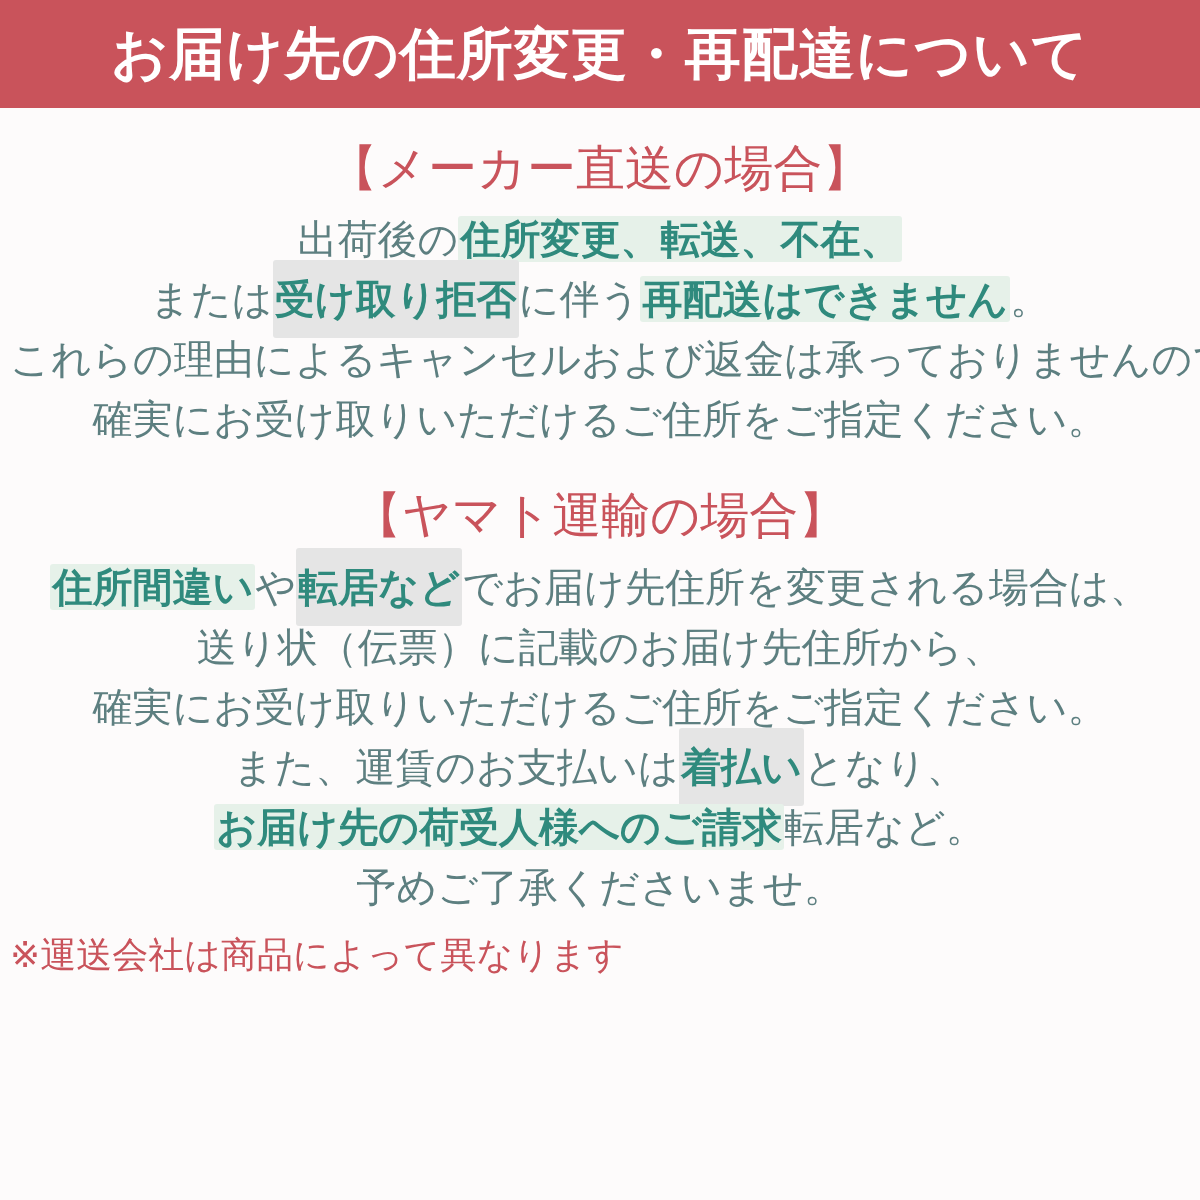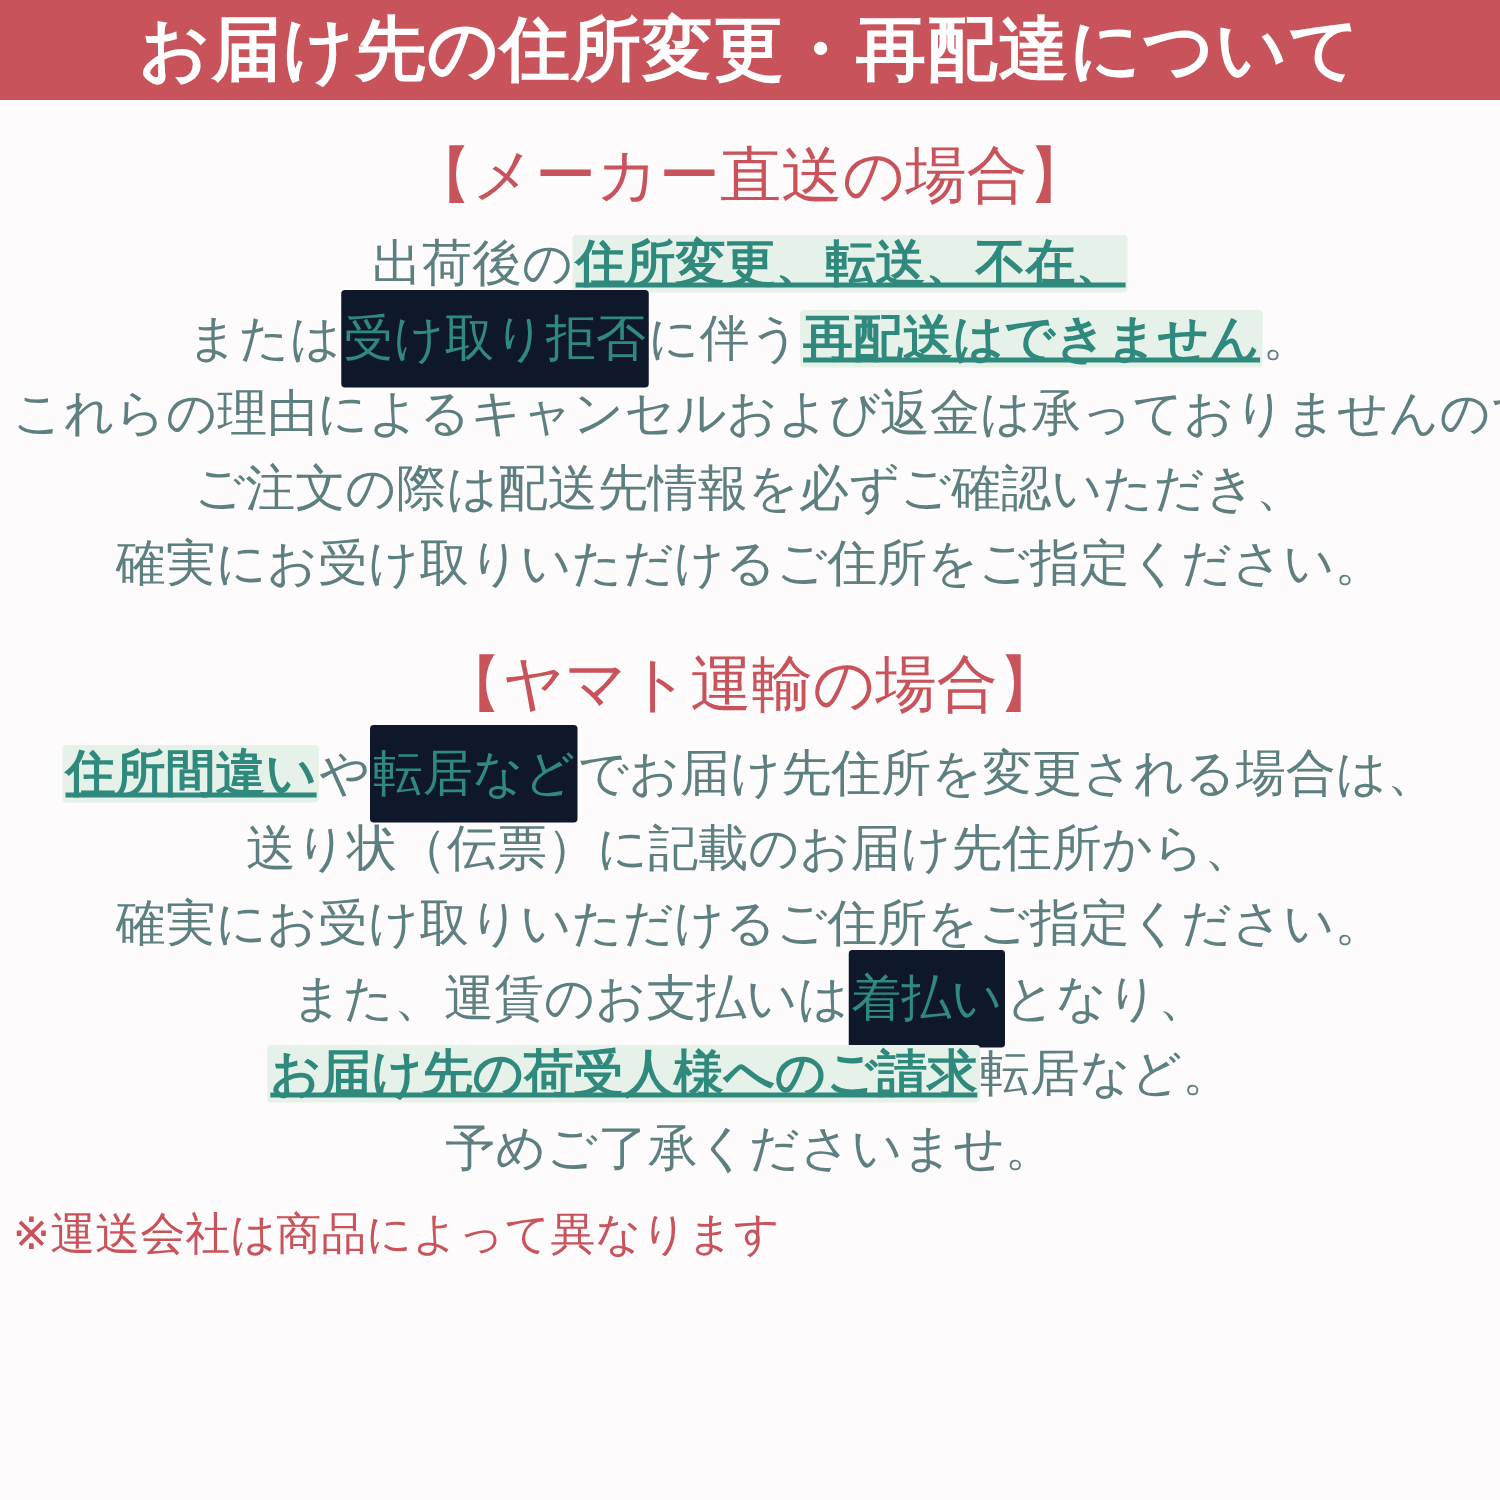--- a/index.html
+++ b/index.html
@@ -15,21 +15,21 @@
   }
   .page {
     position: relative;
     width: 1200px;
     height: 1200px;
     box-sizing: border-box;
     background: #fdfbfb;
   }
   .header-band {
     width: 100%;
-    height: 80px;
+    height: 108px;
     background: #c9535b;
     display: flex;
     align-items: center;
     justify-content: center;
     box-sizing: border-box;
   }
   .header-title {
     color: #ffffff;
     font-size: 56px;
     font-weight: 700;
@@ -59,26 +59,25 @@
     text-align: center;
     white-space: nowrap;
     margin: 0;
   }
   .hl-green {
     color: #2f8a7d;
     font-weight: 700;
     background: #e6f1e9;
     border-radius: 3px;
     padding: 0 2px;
-    text-decoration: underline;
   }
   .hl-pink {
     color: #2f8a7d;
-    font-weight: 400;
-    background: #0f172a;
+    font-weight: 700;
+    background: #e5e5e5;
     border-radius: 3px;
     padding: 16px 2px;
   }
   .note {
     color: #c9535b;
     font-size: 36px;
     text-align: left;
     margin-top: 14px;
     white-space: nowrap;
   }
@@ -102,23 +101,20 @@
       <p class="line">
         <span>出荷後の</span><span class="hl-green">住所変更、転送、不在、</span>
       </p>
       <p class="line">
         <span>または</span><span class="hl-pink">受け取り拒否</span><span>に伴う</span><span class="hl-green">再配送はできません</span><span>。</span>
       </p>
       <p class="line">
         <span>これらの理由によるキャンセルおよび返金は承っておりませんので、</span>
       </p>
       <p class="line">
-        <span>ご注文の際は配送先情報を必ずご確認いただき、</span>
-      </p>
-      <p class="line">
         <span>確実にお受け取りいただけるご住所をご指定ください。</span>
       </p>
     </div>
 
     <div class="section-heading second">【ヤマト運輸の場合】</div>
 
     <div class="block-b">
       <p class="line">
         <span class="hl-green">住所間違い</span><span>や</span><span class="hl-pink">転居など</span><span>でお届け先住所を変更される場合は、</span>
       </p>

